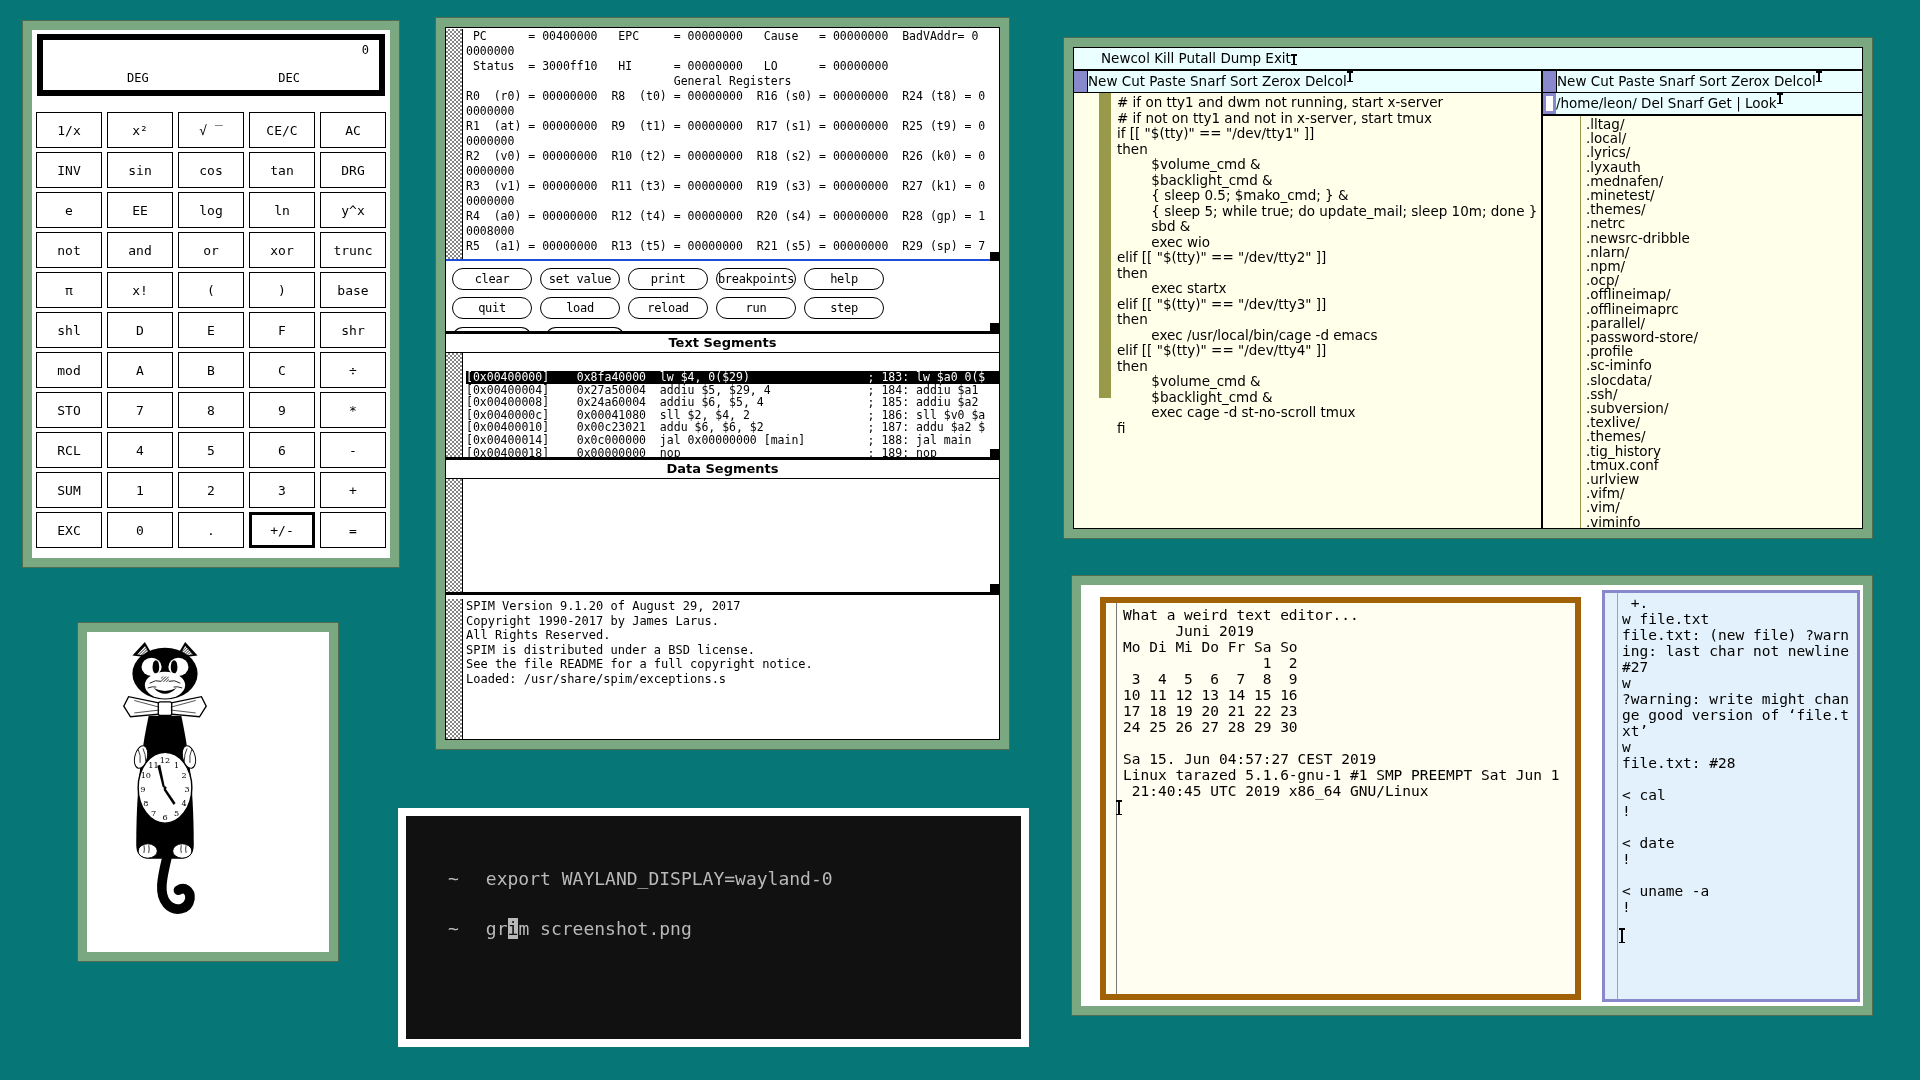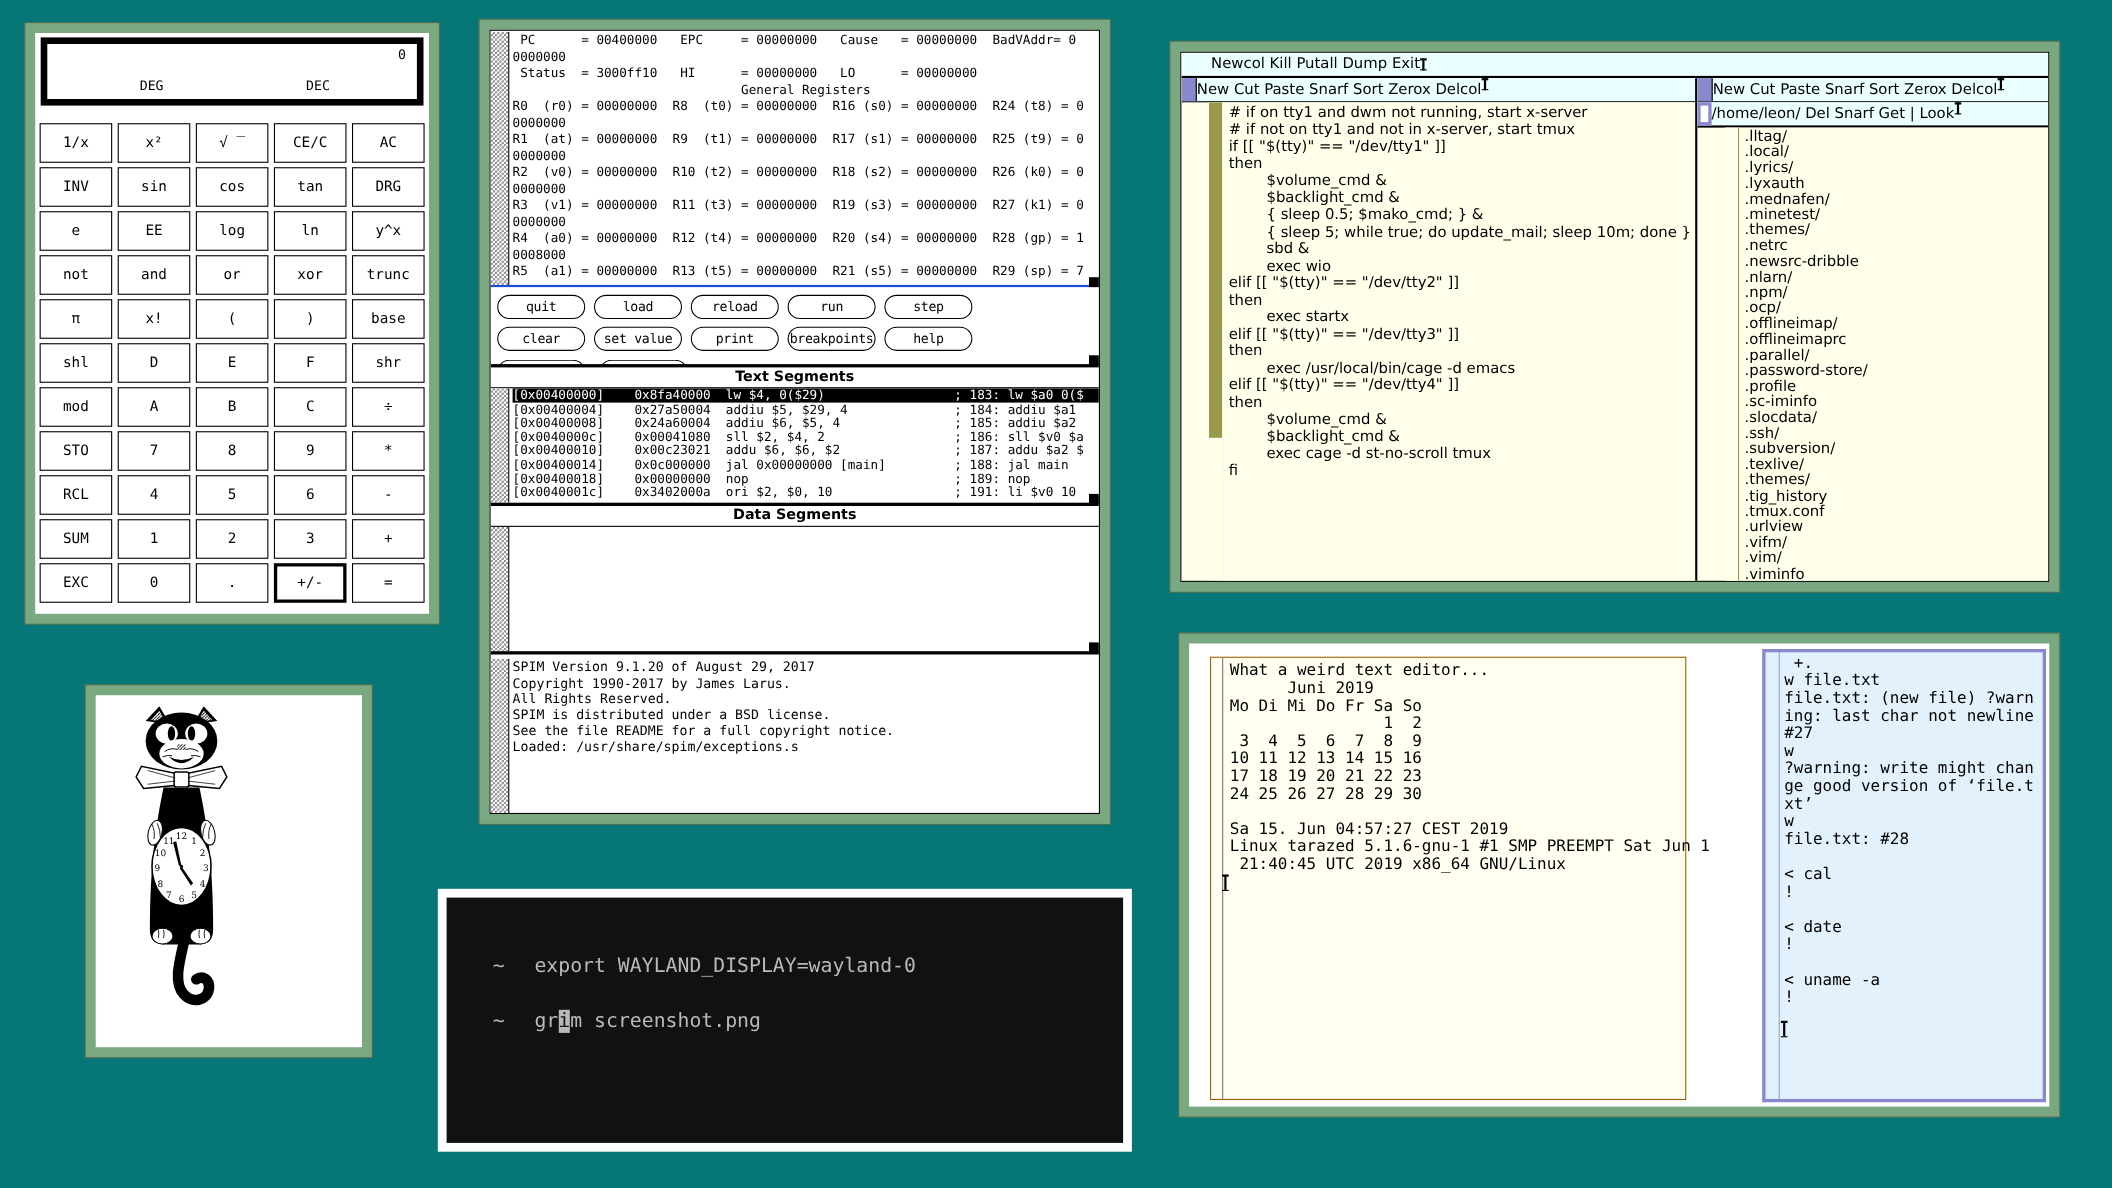--- a/index.html
+++ b/index.html
@@ -34,21 +34,21 @@
   .spim-btnrow{height:29px;white-space:nowrap;}
   .spim-btn{display:inline-flex;align-items:center;justify-content:center;width:80px;height:22px;
             border:1.5px solid #000;border-radius:11px;background:#fff;margin-right:8px;
             font:12px "DejaVu Sans Mono",monospace;letter-spacing:-.3px;box-sizing:border-box;}
   .spim-btn-partial{display:inline-block;width:80px;height:14px;border:1.5px solid #000;border-bottom:none;
             border-radius:11px 11px 0 0;margin-right:8px;box-sizing:border-box;}
   .spim-rule{position:relative;height:3px;background:#000;}
   .spim-rule .sash{top:-8px;}
   .spim-title{height:18px;text-align:center;font:bold 13px/18px "DejaVu Sans",sans-serif;}
   .spim-panel{position:relative;border-top:1px solid #000;overflow:hidden;}
-  .spim-panel .lines{margin:0 0 0 20px;}
+  .spim-panel .lines{margin:18px 0 0 20px;}
   .spim-panel .lines div{font:11.5px/12.6px "DejaVu Sans Mono",monospace;white-space:pre;}
   .spim-panel .lines div.hl{background:#000;color:#fff;}
   .spim-panel pre{margin:3px 0 0 20px;font:11.5px/13px "DejaVu Sans Mono",monospace;}
   .spim-msgs{position:relative;height:152px;}
   .spim-msgs pre{margin:4px 0 0 20px;font:12px/14.5px "DejaVu Sans Mono",monospace;}
 
   
   .acme-inner{display:flex;flex-direction:column;background:#FFFFEA;}
   .acme-maintag{height:21px;background:#EAFFFF;border-bottom:2px solid #000;
                 font:13.5px/20px "DejaVu Sans",sans-serif;padding-left:27px;white-space:nowrap;}
@@ -66,22 +66,22 @@
   .acme-scroll .thumb{position:absolute;left:0;right:0;bottom:0;height:30%;background:#FFFFEA;}
   .acme-scroll.fullthumb{background:#FFFFEA;border-right:1px solid #99994C;}
   .acme-body pre{margin:2px 0 0 18px;font:13.5px/15.5px "DejaVu Sans",sans-serif;white-space:pre;}
   .acme-files{margin:1px 0 0 18px;}
   .acme-files div{font:13.5px/14.2px "DejaVu Sans",sans-serif;white-space:pre;}
   .tick{display:inline-block;width:2px;height:11px;background:#000;margin-left:2px;vertical-align:-2px;position:relative;}
   .tick::before,.tick::after{content:"";position:absolute;left:-2px;width:6px;height:1.5px;background:#000;}
   .tick::before{top:0;}.tick::after{bottom:0;}
 
   
-  .sam-pane-left{position:absolute;left:19px;top:12px;width:433px;height:403px;background:#FFFEF0;
-                 border:1px solid #a16207;box-sizing:border-box;}
+  .sam-pane-left{position:absolute;left:19px;top:12px;width:481px;height:403px;background:#FFFEF0;
+                 border:6px solid #a16207;box-sizing:border-box;}
   .sam-pane-left .vline{position:absolute;left:10px;top:0;bottom:0;width:1px;background:#777;}
   .sam-pane-left pre{margin:4px 0 0 17px;font:14.5px/16px "DejaVu Sans Mono",monospace;}
   .sam-pane-right{position:absolute;left:521px;top:5px;width:258px;height:412px;background:#E2F1FB;
                  border:3px solid #8888CC;box-sizing:border-box;}
   .sam-pane-right .vline{position:absolute;left:12px;top:0;bottom:0;width:1px;background:#8FA6C4;}
   .sam-pane-right pre{margin:2px 0 0 17px;font:14.5px/16px "DejaVu Sans Mono",monospace;}
   .ibeam{position:absolute;width:2px;height:13px;background:#000;}
   .ibeam::before,.ibeam::after{content:"";position:absolute;left:-2px;width:6px;height:1.5px;background:#000;}
   .ibeam::before{top:-1px;}.ibeam::after{bottom:-1px;}
 
@@ -184,22 +184,22 @@
 0000000
 R3  (v1) = 00000000  R11 (t3) = 00000000  R19 (s3) = 00000000  R27 (k1) = 0
 0000000
 R4  (a0) = 00000000  R12 (t4) = 00000000  R20 (s4) = 00000000  R28 (gp) = 1
 0008000
 R5  (a1) = 00000000  R13 (t5) = 00000000  R21 (s5) = 00000000  R29 (sp) = 7</pre>
       <span class="sash" style="bottom:-2px;"></span>
     </div>
 
     <div class="spim-btnarea">
+      <div class="spim-btnrow"><div class="spim-btn">clear</div><div class="spim-btn">set value</div><div class="spim-btn">print</div><div class="spim-btn">breakpoints</div><div class="spim-btn">help</div></div>
       <div class="spim-btnrow"><div class="spim-btn">quit</div><div class="spim-btn">load</div><div class="spim-btn">reload</div><div class="spim-btn">run</div><div class="spim-btn">step</div></div>
-      <div class="spim-btnrow"><div class="spim-btn">clear</div><div class="spim-btn">set value</div><div class="spim-btn">print</div><div class="spim-btn">breakpoints</div><div class="spim-btn">help</div></div>
       <div>
         <span class="spim-btn-partial"></span>
         <span class="spim-btn-partial"></span>
       </div>
     </div>
 
     <div class="spim-rule">
       <span class="sash"></span>
     </div>
     <div class="spim-title">Text Segments</div>

